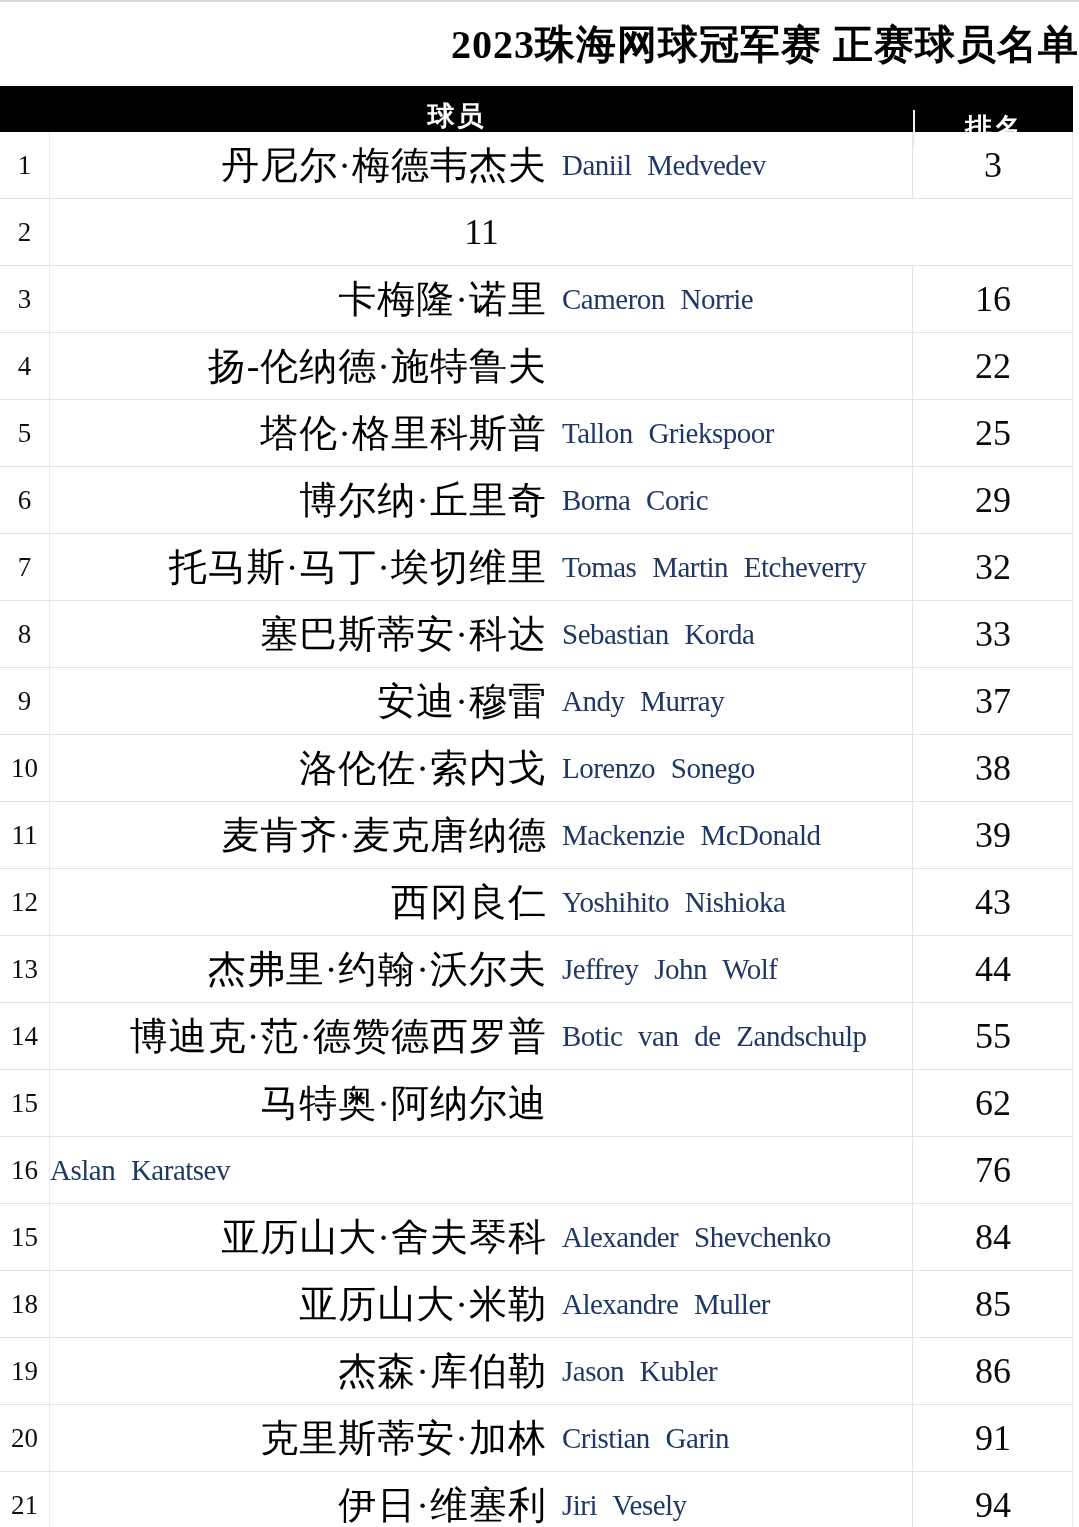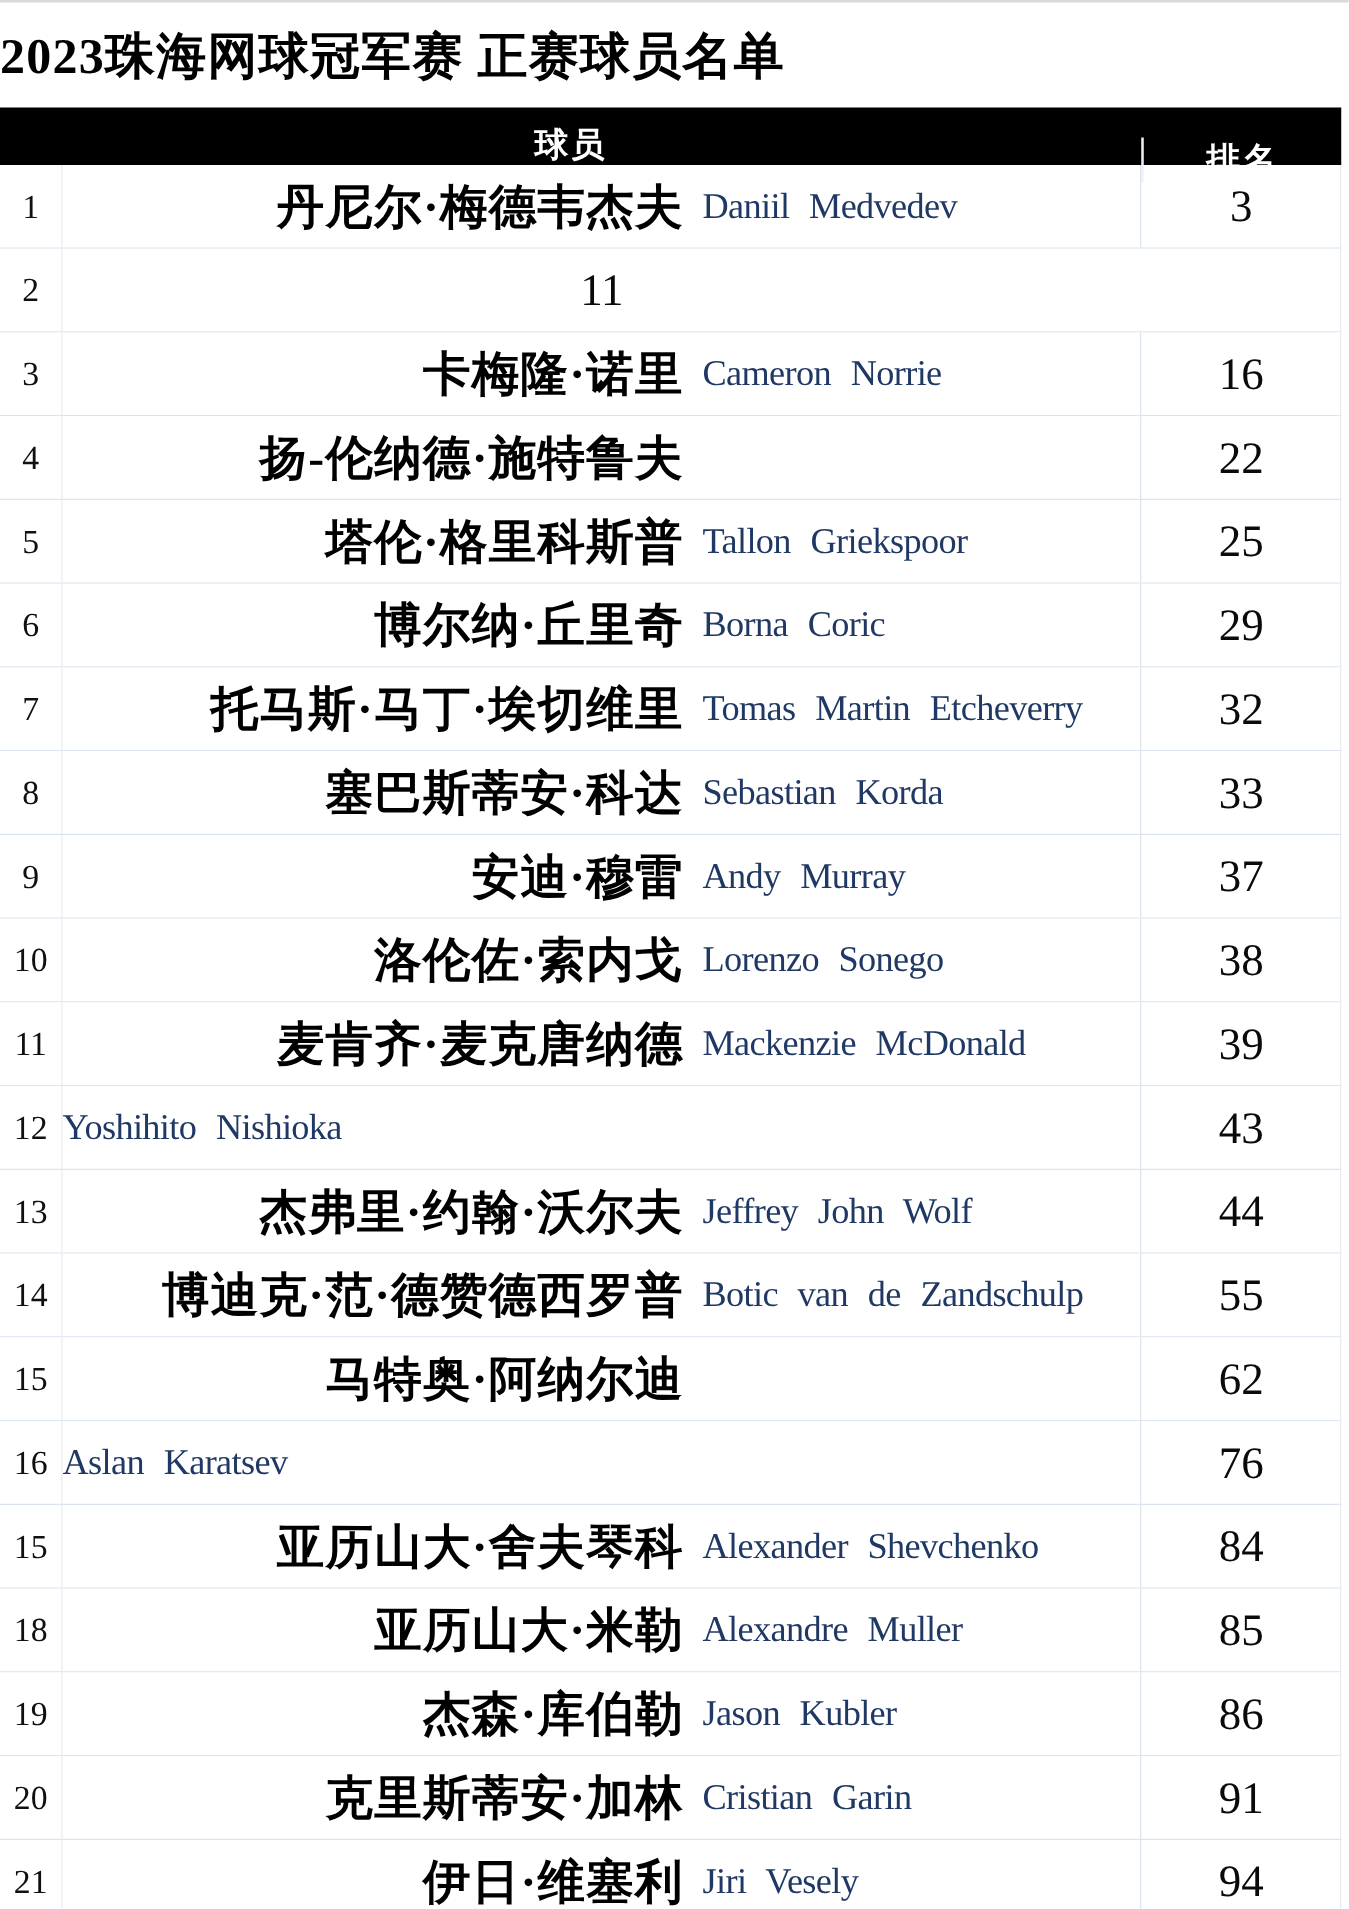--- a/index.html
+++ b/index.html
@@ -14,21 +14,21 @@
     font-family: "Liberation Serif", "DejaVu Serif", serif;
   }
   .topline {
     height: 2px;
     background: #d9d9d9;
   }
   .title-wrap {
     height: 84px;
     display: flex;
     align-items: center;
-    justify-content: flex-start;
+    justify-content: flex-end;
   }
   .page-title {
     font-size: 40px;
     font-weight: bold;
     color: #000000;
     letter-spacing: 1px;
     white-space: nowrap;
   }
   .table {
     width: 1073px;
@@ -73,21 +73,21 @@
   .td-name {
     display: grid;
     grid-template-columns: 497px 1fr;
     column-gap: 15px;
     align-items: center;
     border-right: 1px solid #dce4f0;
   }
   .cn-name {
     text-align: right;
     font-size: 38px;
-    font-weight: bold;
+    font-weight: normal;
     color: #000000;
     letter-spacing: 1px;
     white-space: nowrap;
   }
   .en-name {
     text-align: left;
     font-size: 29px;
     color: #1F3864;
     white-space: nowrap;
     word-spacing: 9px;
@@ -204,20 +204,21 @@
     <div class="td td-name">
       <span class="cn-name">麦肯齐·麦克唐纳德</span>
       <span class="en-name">Mackenzie McDonald</span>
     </div>
     <div class="td td-rank">39</div>
   </div>
 
   <div class="tr">
     <div class="td td-index">12</div>
     <div class="td td-name">
+      <span class="cn-name">西冈良仁</span>
       <span class="en-name">Yoshihito Nishioka</span>
     </div>
     <div class="td td-rank">43</div>
   </div>
 
   <div class="tr">
     <div class="td td-index">13</div>
     <div class="td td-name">
       <span class="cn-name">杰弗里·约翰·沃尔夫</span>
       <span class="en-name">Jeffrey John Wolf</span>

